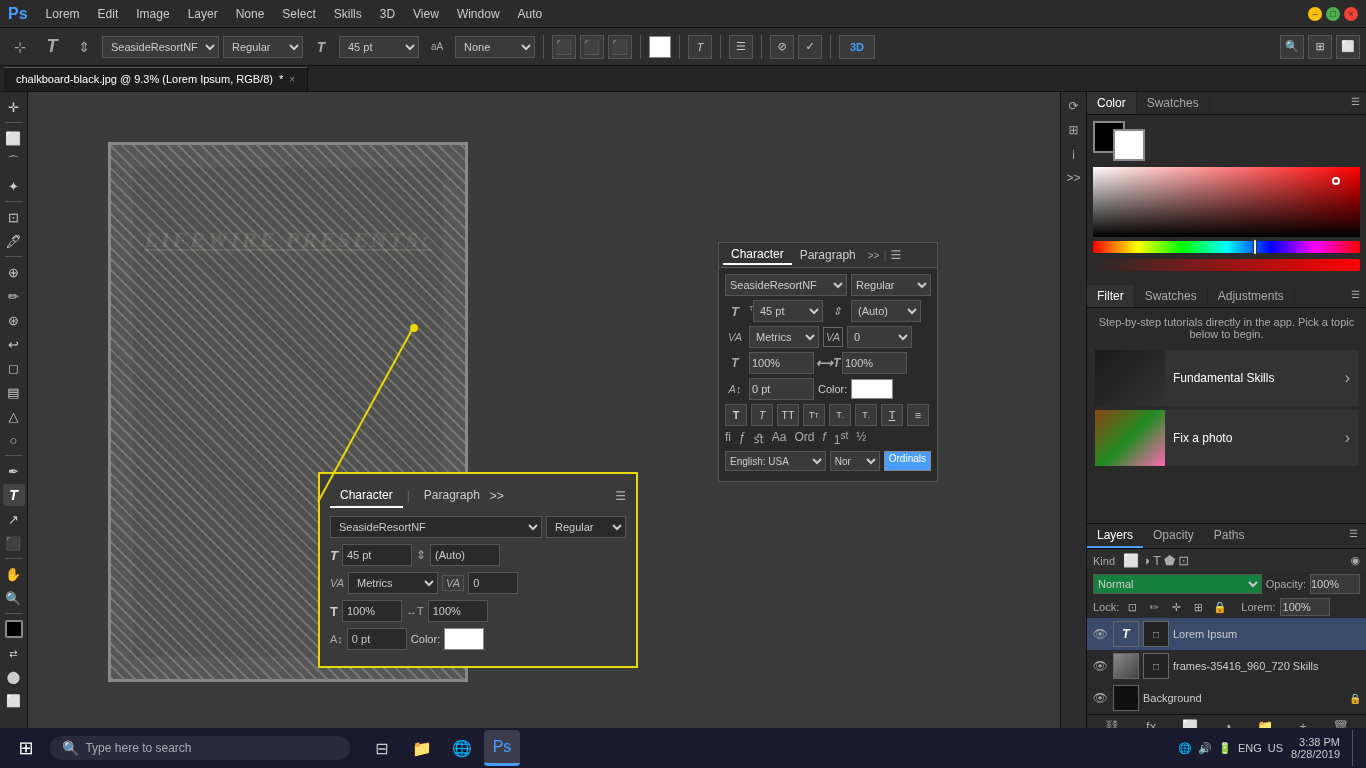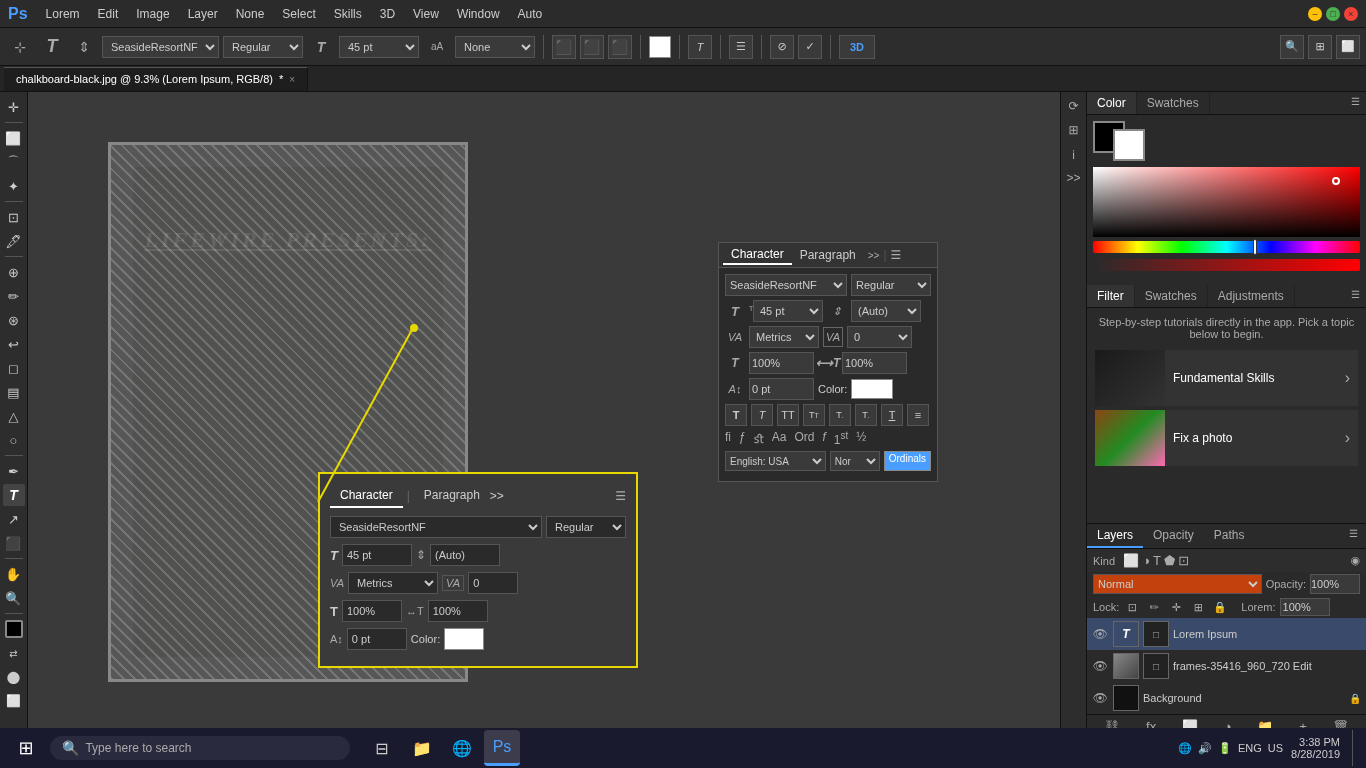--- a/index.html
+++ b/index.html
@@ -89,21 +89,21 @@
     
     .layers-section { border-top: 1px solid #111; }
     .layers-tabs { display: flex; border-bottom: 1px solid #111; }
     .layers-tab { padding: 4px 10px; font-size: 12px; color: #aaa; cursor: pointer; }
     .layers-tab.active { color: #fff; border-bottom: 2px solid #4a9eff; }
     .layers-tab-end { margin-left: auto; padding: 4px 8px; color: #aaa; font-size: 10px; cursor: pointer; }
 
     
     .layers-controls { padding: 4px 6px; display: flex; align-items: center; gap: 4px; background: #2d2d2d; }
     .layers-mode-row { display: flex; align-items: center; gap: 4px; padding: 2px 6px; background: #2a2a2a; }
-    .layers-mode-sel { background: #c2410c; border: 1px solid #555; color: #ccc; height: 20px; font-size: 11px; flex: 1; }
+    .layers-mode-sel { background: #15803d; border: 1px solid #555; color: #ccc; height: 20px; font-size: 11px; flex: 1; }
     .layers-opacity { background: #3a3a3a; border: 1px solid #555; color: #ccc; height: 20px; font-size: 11px; width: 50px; }
     .layers-lock-row { display: flex; align-items: center; gap: 4px; padding: 2px 6px; }
     .lock-icon { width: 18px; height: 18px; display: flex; align-items: center; justify-content: center; font-size: 11px; color: #aaa; cursor: pointer; }
     .fill-val { background: #3a3a3a; border: 1px solid #555; color: #ccc; height: 18px; font-size: 11px; width: 50px; padding: 0 2px; }
     .layer-row { display: flex; align-items: center; padding: 2px 4px; gap: 4px; height: 32px; cursor: pointer; }
     .layer-row.active { background: #3a4a6a; }
     .layer-vis { width: 18px; height: 18px; display: flex; align-items: center; justify-content: center; font-size: 12px; color: #aaa; }
     .layer-thumb { width: 26px; height: 26px; border: 1px solid #666; background: #444; flex-shrink: 0; display: flex; align-items: center; justify-content: center; font-size: 10px; color: #aaa; }
     .layer-name { flex: 1; font-size: 11px; color: #ccc; }
     .layer-lock-icon { font-size: 10px; color: #aaa; }
@@ -536,21 +536,21 @@
         <div class="layer-thumb" style="background:#3a4a6a;color:#fff;font-style:italic;font-weight:bold;font-size:12px;">T</div>
         <div style="width:26px;height:26px;border:1px solid #666;background:#222;display:flex;align-items:center;justify-content:center;font-size:10px;color:#aaa;">□</div>
         <span class="layer-name">Lorem Ipsum</span>
       </div>
       <div class="layer-row">
         <div class="layer-vis">👁</div>
         <div class="layer-thumb" style="background:#555;">
           <div style="width:100%;height:100%;background:linear-gradient(135deg,#888 0%,#444 100%);"></div>
         </div>
         <div style="width:26px;height:26px;border:1px solid #666;background:#222;display:flex;align-items:center;justify-content:center;font-size:10px;color:#aaa;">□</div>
-        <span class="layer-name">frames-35416_960_720 Edit</span>
+        <span class="layer-name">frames-35416_960_720 Skills</span>
       </div>
       <div class="layer-row">
         <div class="layer-vis">👁</div>
         <div class="layer-thumb" style="background:#1a1a1a;">
           <div style="width:100%;height:100%;background:#111;"></div>
         </div>
         <span class="layer-name">Background</span>
         <span class="layer-lock-icon">🔒</span>
       </div>
 

